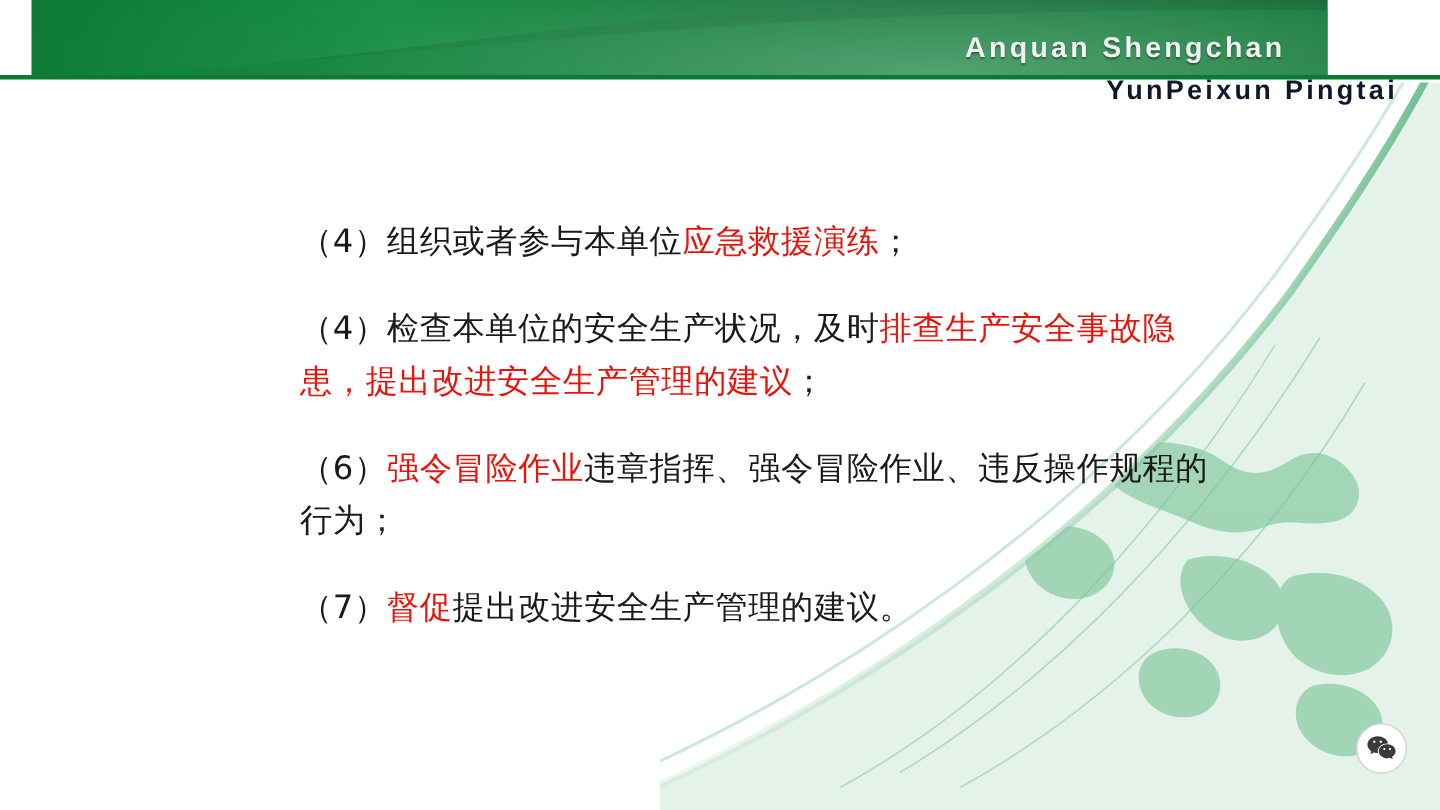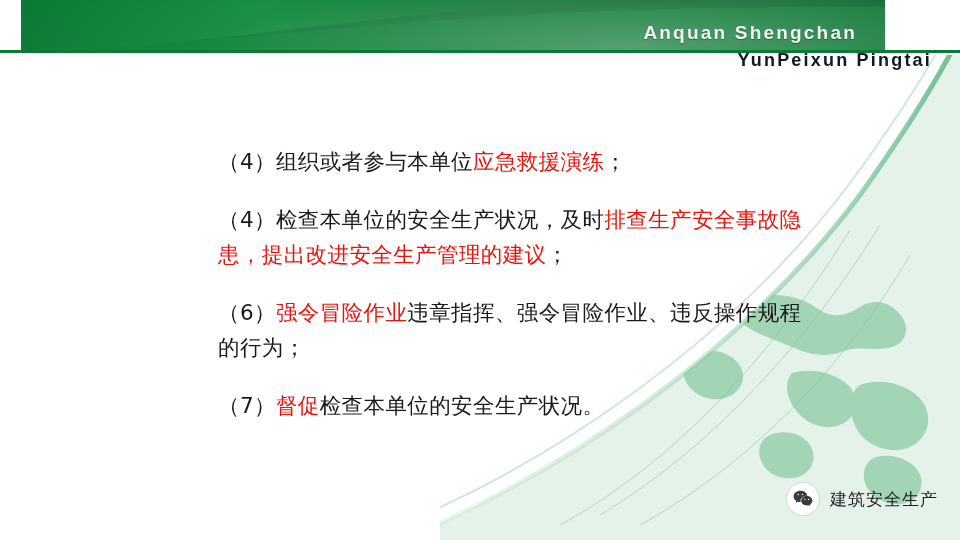--- a/index.html
+++ b/index.html
@@ -87,21 +87,20 @@
     width: 620px;
   }
   .para {
     font-family: "DejaVu Sans", "Liberation Sans", sans-serif;
     font-size: 21.5px;
     line-height: 35px;
     color: #1a1a1a;
     margin-bottom: 23px;
     text-indent: 0;
     letter-spacing: 0.4px;
-    margin-left: 18px;
   }
   .para .hl {
     color: #e8140c;
   }
 
   
   .badge {
     position: absolute;
     right: 22px;
     bottom: 24px;
@@ -175,26 +174,25 @@
     <div class="banner-sheen"></div>
     <div class="banner-title">Anquan Shengchan</div>
   </div>
   <div class="banner-rule"></div>
   <div class="banner-subtitle">YunPeixun Pingtai</div>
 
   <div class="content">
     <p class="para"><span>（4）组织或者参与本单位</span><span class="hl">应急救援演练</span><span>；</span></p>
     <p class="para"><span>（4）检查本单位的安全生产状况，及时</span><span class="hl">排查生产安全事故隐患，提出改进安全生产管理的建议</span><span>；</span></p>
     <p class="para p6"><span>（6）</span><span class="hl">强令冒险作业</span><span>违章指挥、强令冒险作业、违反操作规程的行为；</span></p>
-    <p class="para"><span>（7）</span><span class="hl">督促</span><span>检查本单位的安全生产状况。</span></p>
+    <p class="para"><span>（7）</span><span class="hl">督促</span><span>提出改进安全生产管理的建议。</span></p>
   </div>
 
   <div class="badge">
     <span class="badge-icon">
       <svg width="24" height="24" viewBox="0 0 24 24" xmlns="http://www.w3.org/2000/svg">
         <path d="M9.4,3.8C5.6,3.8,2.6,6.3,2.6,9.4c0,1.8,1,3.4,2.6,4.4l-0.6,2l2.2-1.1c0.8,0.2,1.5,0.3,2.3,0.3 c0.2,0,0.4,0,0.6,0c-0.1-0.4-0.2-0.8-0.2-1.2c0-2.8,2.8-5.1,6.3-5.1c0.2,0,0.4,0,0.6,0C15.8,5.8,12.9,3.8,9.4,3.8z M7.2,8.3 C6.7,8.3,6.4,8,6.4,7.5s0.4-0.8,0.8-0.8S8,7,8,7.5S7.6,8.3,7.2,8.3z M11.5,8.3c-0.5,0-0.8-0.4-0.8-0.8s0.4-0.8,0.8-0.8 s0.8,0.4,0.8,0.8S12,8.3,11.5,8.3z" fill="#3a3a3a"></path>
         <path d="M21.4,13.8c0-2.6-2.5-4.7-5.6-4.7s-5.6,2.1-5.6,4.7s2.5,4.7,5.6,4.7c0.6,0,1.3-0.1,1.9-0.3l1.8,0.9l-0.5-1.6 C20.5,16.6,21.4,15.3,21.4,13.8z M13.9,13.1c-0.4,0-0.7-0.3-0.7-0.7s0.3-0.7,0.7-0.7s0.7,0.3,0.7,0.7S14.3,13.1,13.9,13.1z M17.6,13.1c-0.4,0-0.7-0.3-0.7-0.7s0.3-0.7,0.7-0.7s0.7,0.3,0.7,0.7S18,13.1,17.6,13.1z" fill="#3a3a3a"></path>
       </svg>
     </span>
-    <span class="badge-text">建筑安全生产</span>
   </div>
 
 </div>
 
 </body></html>

